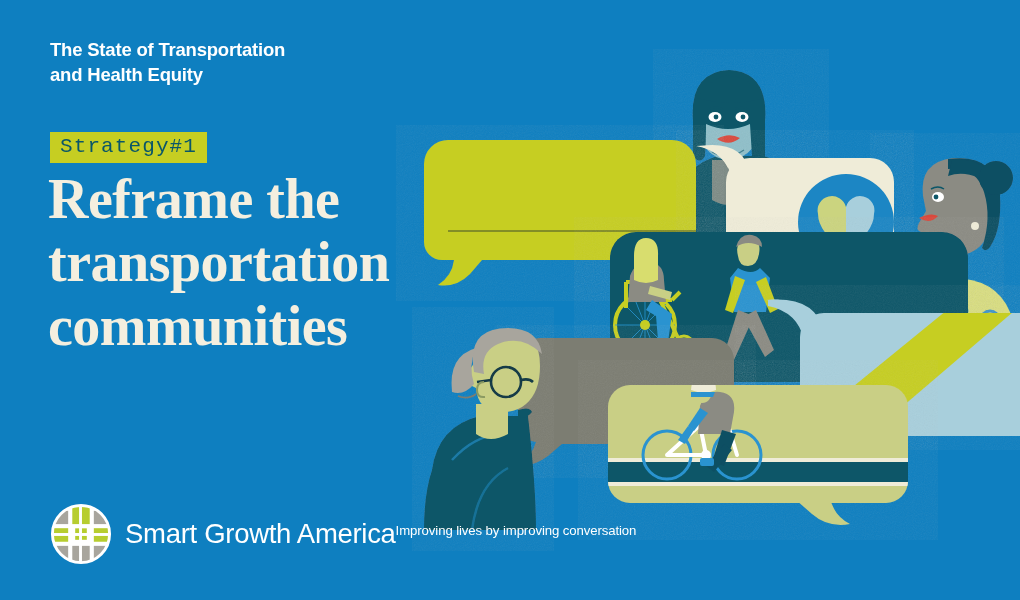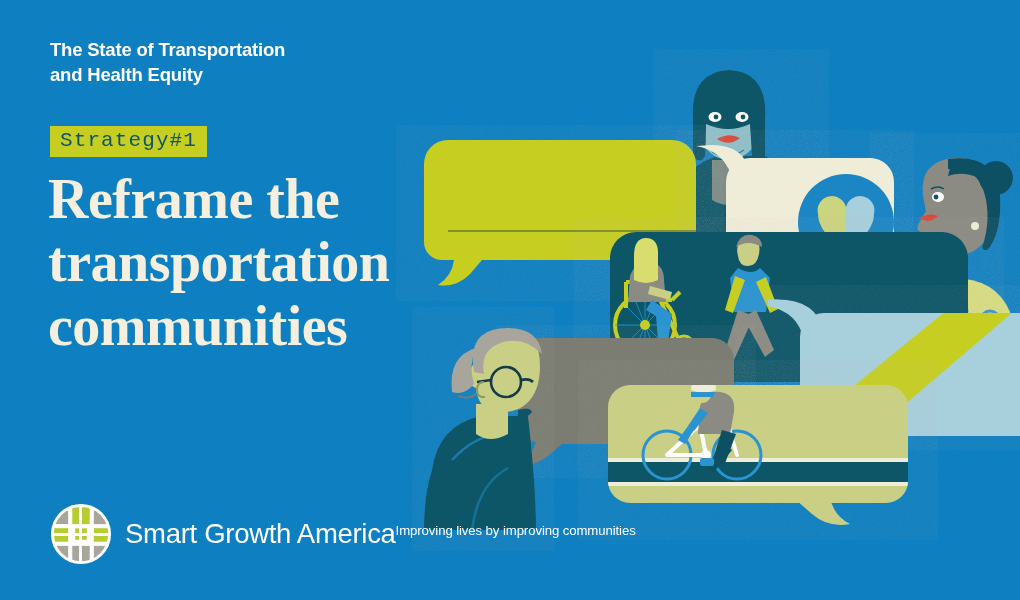--- a/index.html
+++ b/index.html
@@ -38,20 +38,21 @@
   .badge {
     display: inline-block;
     background: #c6ce22;
     color: #0a5668;
     font-family: "Liberation Mono", "DejaVu Sans Mono", monospace;
     font-size: 21px;
     font-weight: 400;
     letter-spacing: 1.1px;
     padding: 4px 10px 6px 10px;
     line-height: 1;
+    margin-top: 6px;
   }
 
   .headline {
     position: absolute;
     left: 48px; top: 168px;
     width: 420px;
     font-family: "Liberation Serif", "DejaVu Serif", serif;
     font-weight: 700;
     font-size: 56px;
     line-height: 1.13;
@@ -355,17 +356,17 @@
           <rect x="0" y="22" width="64" height="4"></rect>
           <rect x="0" y="40" width="64" height="4"></rect>
           <rect x="30" y="0" width="3" height="64"></rect>
           <rect x="0" y="31" width="64" height="3"></rect>
         </g>
       </g>
       <circle cx="32" cy="32" r="29.5" fill="none" stroke="#ffffff" stroke-width="3"></circle>
     </svg>
     <div class="logo-text">
       <span class="logo-name">Smart Growth America</span>
-      <span class="logo-tag">Improving lives by improving communities</span>
+      <span class="logo-tag">Improving lives by improving conversation</span>
     </div>
   </div>
 
 </div>
 
 </body></html>

